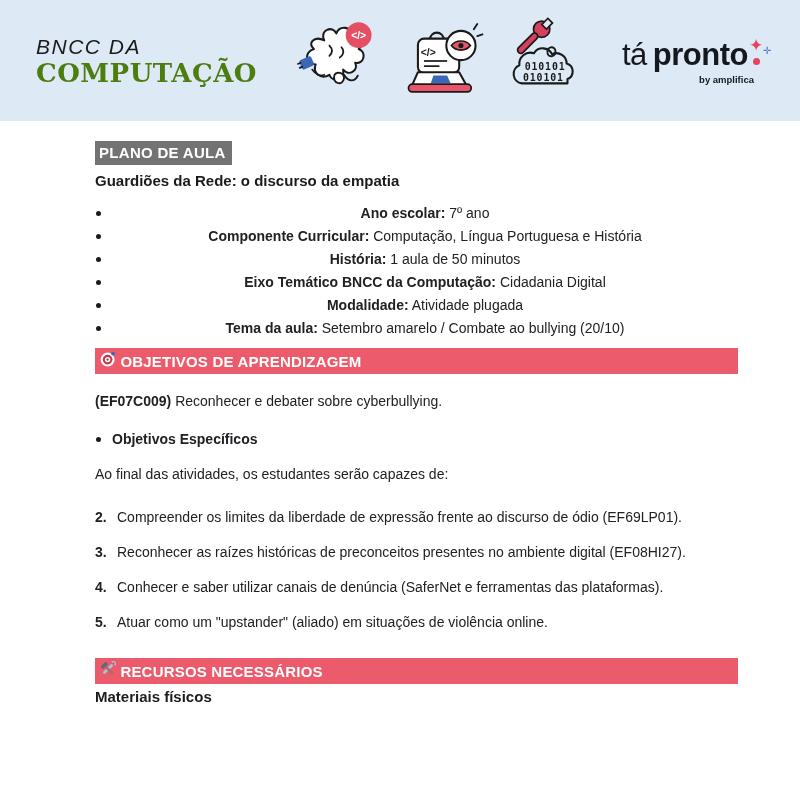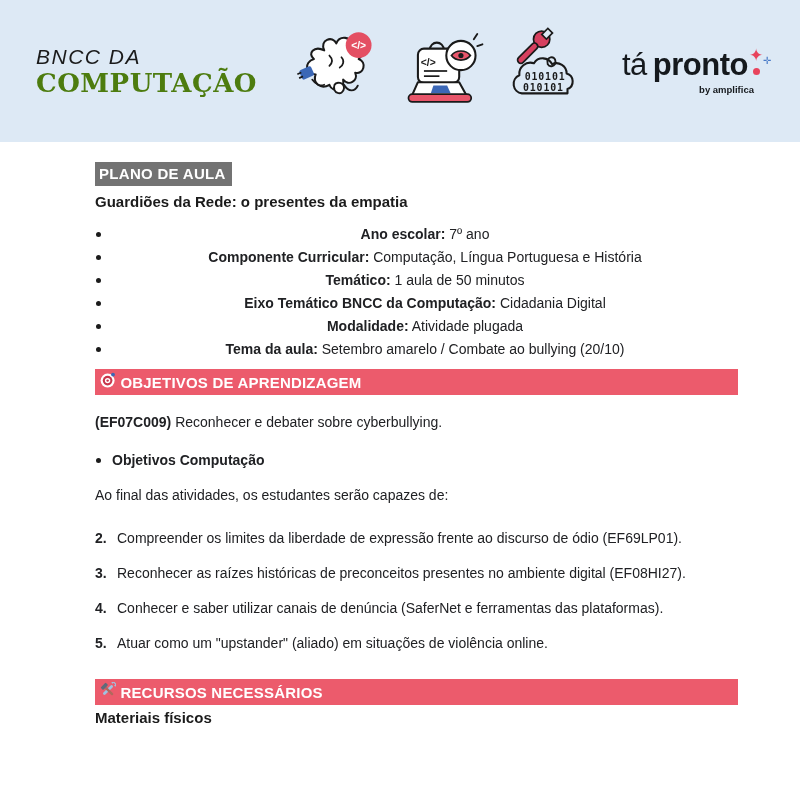--- a/index.html
+++ b/index.html
@@ -5,21 +5,21 @@
   * { margin:0; padding:0; box-sizing:border-box; }
   html,body { width:800px; height:800px; }
   body {
     background:#ffffff;
     font-family:"Liberation Sans", sans-serif;
     color:#202124;
     overflow:hidden;
   }
   
   .header {
-    height:142px;
+    height:121px;
     background:#dde9f5;
     display:flex;
     align-items:center;
     justify-content:space-between;
     padding:0 30px 0 36px;
   }
   .logo { line-height:1; }
   .logo-top {
     font-style:italic;
     font-size:21px;
@@ -167,45 +167,45 @@
         <span class="spark-plus">✛</span>
       </span>
     </div>
     <div class="brand-by">by amplifica</div>
   </div>
 </div>
 
 <div class="content">
 
   <span class="tag">PLANO DE AULA</span>
-  <div class="doc-title">Guardiões da Rede: o presentes da empatia</div>
+  <div class="doc-title">Guardiões da Rede: o discurso da empatia</div>
 
   <ul class="meta-list">
     <li class="meta-item"><span class="b">Ano escolar:</span><span> 7º ano</span></li>
     <li class="meta-item"><span class="b">Componente Curricular:</span><span> Computação, Língua Portuguesa e História</span></li>
-    <li class="meta-item"><span class="b">Temático:</span><span> 1 aula de 50 minutos</span></li>
+    <li class="meta-item"><span class="b">História:</span><span> 1 aula de 50 minutos</span></li>
     <li class="meta-item"><span class="b">Eixo Temático BNCC da Computação:</span><span> Cidadania Digital</span></li>
     <li class="meta-item"><span class="b">Modalidade:</span><span> Atividade plugada</span></li>
     <li class="meta-item"><span class="b">Tema da aula:</span><span> Setembro amarelo / Combate ao bullying (20/10)</span></li>
   </ul>
 
   <span class="section-head mt-obj">
     <svg class="sicon" viewBox="0 0 16 16">
       <circle cx="7.6" cy="8.6" r="7" fill="#ffffff"></circle>
       <circle cx="7.6" cy="8.6" r="4.8" fill="#c8354b"></circle>
       <circle cx="7.6" cy="8.6" r="2.7" fill="#ffffff"></circle>
       <circle cx="7.6" cy="8.6" r="1.2" fill="#c8354b"></circle>
       <circle cx="13" cy="2.6" r="1.9" fill="#3b67b6"></circle>
     </svg>
     <span>OBJETIVOS DE APRENDIZAGEM</span>
   </span>
 
   <p class="para"><span class="b">(EF07C009)</span><span> Reconhecer e debater sobre cyberbullying.</span></p>
 
-  <div class="single-bullet">Objetivos Computação</div>
+  <div class="single-bullet">Objetivos Específicos</div>
 
   <p class="para">Ao final das atividades, os estudantes serão capazes de:</p>
 
   <div class="objectives">
     <div class="obj-item"><span class="obj-num">2.</span><span>Compreender os limites da liberdade de expressão frente ao discurso de ódio (EF69LP01).</span></div>
     <div class="obj-item"><span class="obj-num">3.</span><span>Reconhecer as raízes históricas de preconceitos presentes no ambiente digital (EF08HI27).</span></div>
     <div class="obj-item"><span class="obj-num">4.</span><span>Conhecer e saber utilizar canais de denúncia (SaferNet e ferramentas das plataformas).</span></div>
     <div class="obj-item"><span class="obj-num">5.</span><span>Atuar como um "upstander" (aliado) em situações de violência online.</span></div>
   </div>
 

